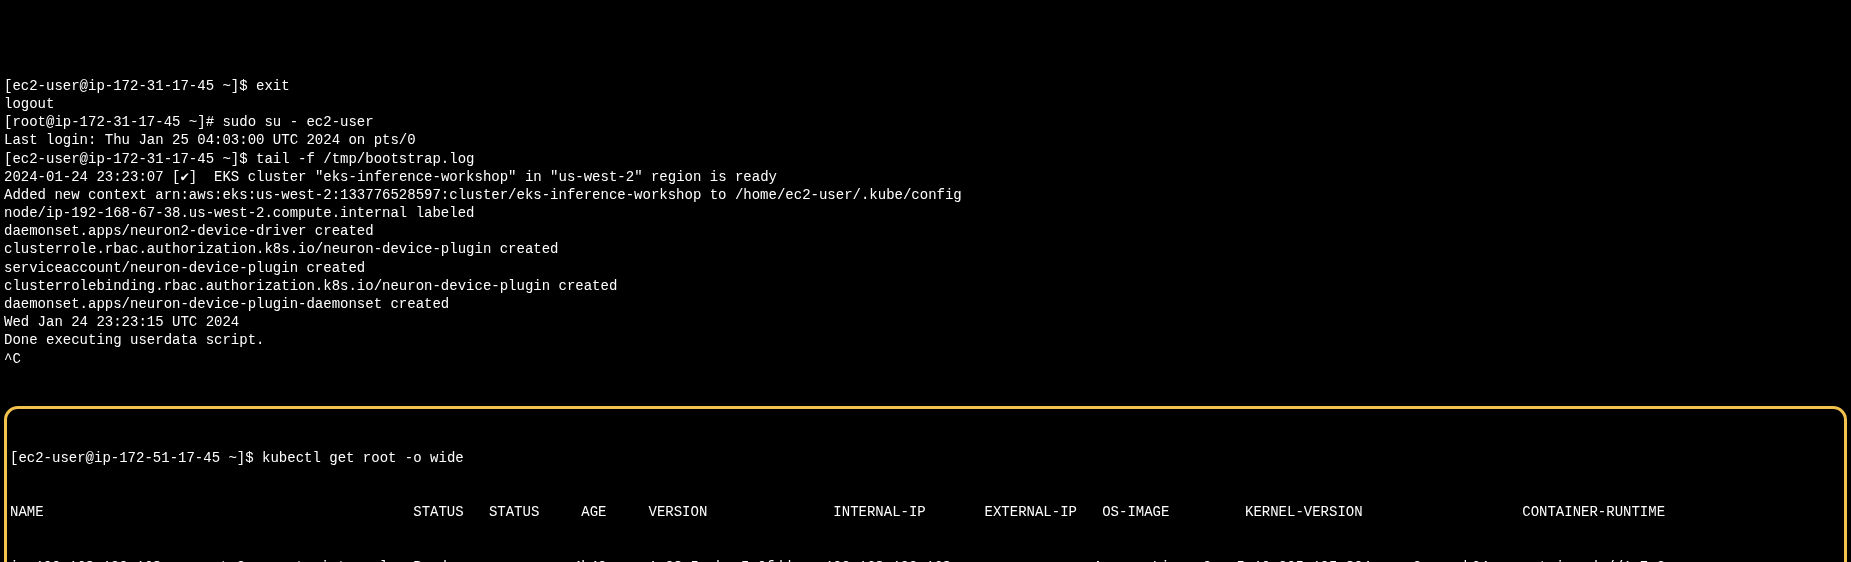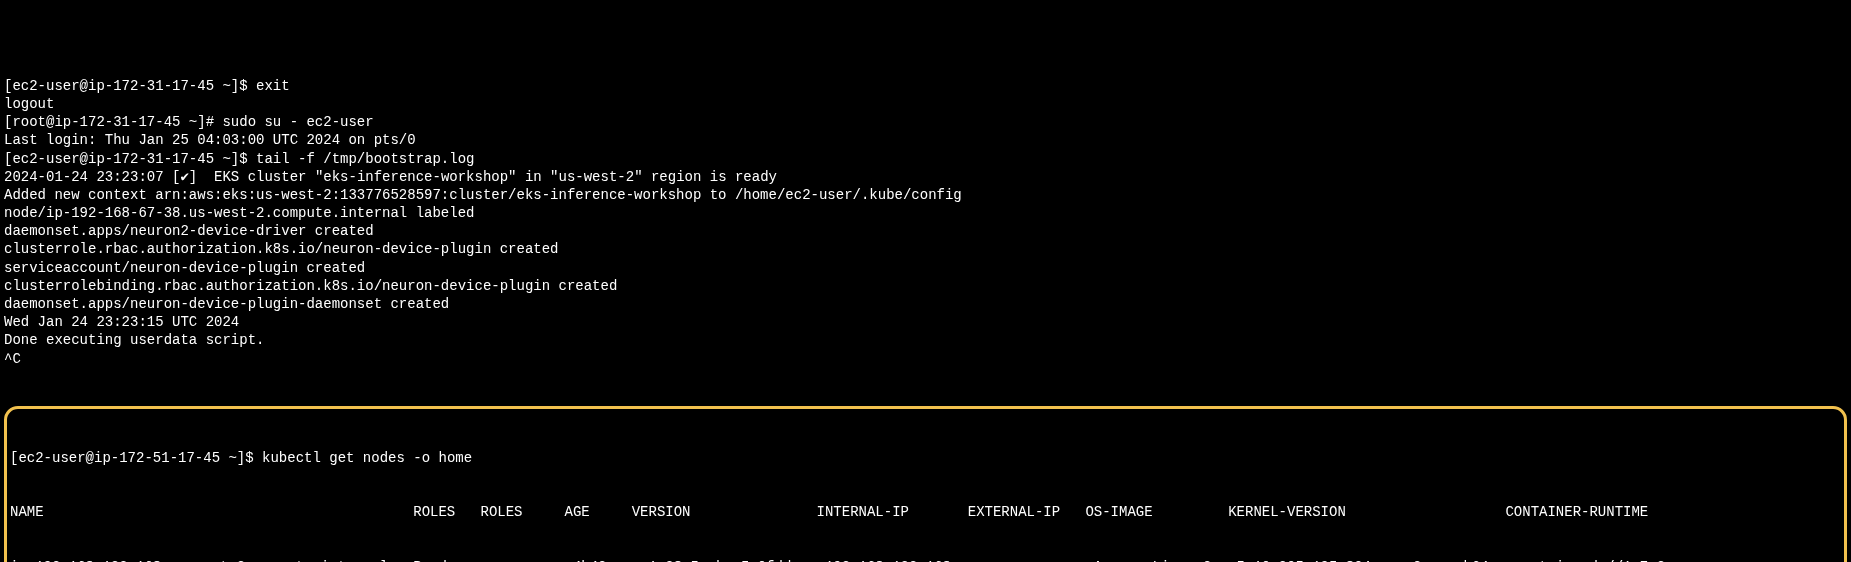--- a/index.html
+++ b/index.html
@@ -22,22 +22,22 @@
   }
 </style>
 </head>
 <body>
 
 
 
 <div id="pre-block"><div class="line">[ec2-user@ip-172-31-17-45 ~]$ exit</div><div class="line">logout</div><div class="line">[root@ip-172-31-17-45 ~]# sudo su - ec2-user</div><div class="line">Last login: Thu Jan 25 04:03:00 UTC 2024 on pts/0</div><div class="line">[ec2-user@ip-172-31-17-45 ~]$ tail -f /tmp/bootstrap.log</div><div class="line">2024-01-24 23:23:07 [✔]  EKS cluster "eks-inference-workshop" in "us-west-2" region is ready</div><div class="line">Added new context arn:aws:eks:us-west-2:133776528597:cluster/eks-inference-workshop to /home/ec2-user/.kube/config</div><div class="line">node/ip-192-168-67-38.us-west-2.compute.internal labeled</div><div class="line">daemonset.apps/neuron2-device-driver created</div><div class="line">clusterrole.rbac.authorization.k8s.io/neuron-device-plugin created</div><div class="line">serviceaccount/neuron-device-plugin created</div><div class="line">clusterrolebinding.rbac.authorization.k8s.io/neuron-device-plugin created</div><div class="line">daemonset.apps/neuron-device-plugin-daemonset created</div><div class="line">Wed Jan 24 23:23:15 UTC 2024</div><div class="line">Done executing userdata script.</div><div class="line">^C</div></div>
 
 <div class="highlight-box">
-  <div class="line"><span>[ec2-user@ip-172-51-17-45 ~]$ </span><span>kubectl get nodes -o home</span></div>
-  <div id="nodes-header" class="line">NAME                                            ROLES   ROLES     AGE     VERSION               INTERNAL-IP       EXTERNAL-IP   OS-IMAGE         KERNEL-VERSION                   CONTAINER-RUNTIME</div>
+  <div class="line"><span>[ec2-user@ip-172-51-17-45 ~]$ </span><span>kubectl get root -o wide</span></div>
+  <div id="nodes-header" class="line">NAME                                            STATUS   STATUS     AGE     VERSION               INTERNAL-IP       EXTERNAL-IP   OS-IMAGE         KERNEL-VERSION                   CONTAINER-RUNTIME</div>
   <div id="nodes-body"><div class="line">ip-192-168-122-168.us-west-2.compute.internal   Ready    &lt;none&gt;    4h42m   v1.28.5-eks-5e0fdde   192.168.122.168   &lt;none&gt;        Amazon Linux 2   5.10.205-195.804.amzn2.aarch64   containerd://1.7.2</div></div>
   
   
   
   
 </div>
 
 
 
 

